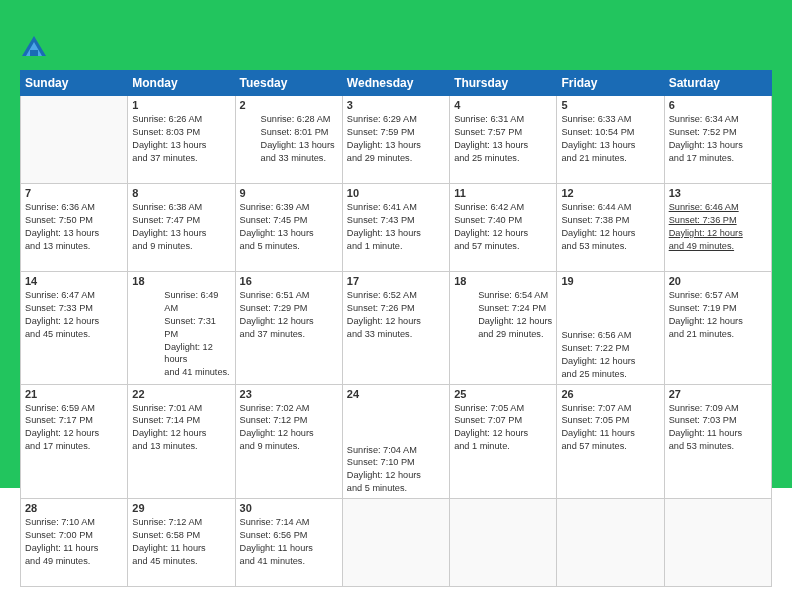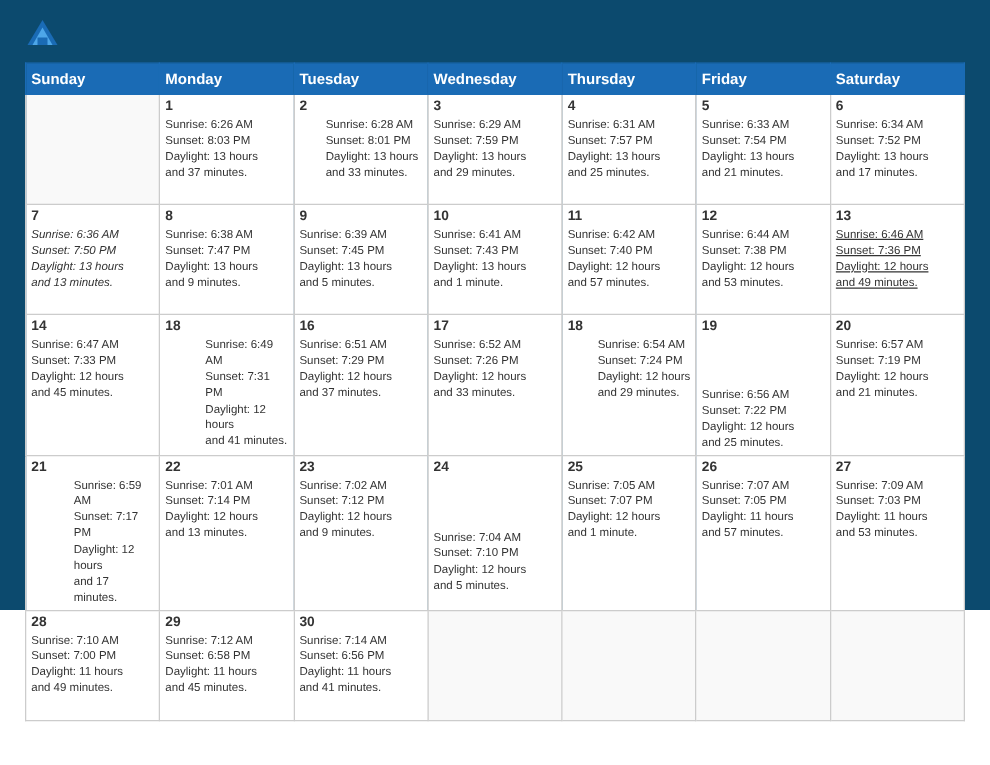--- a/index.html
+++ b/index.html
@@ -6,22 +6,22 @@
     body {
       font-family: Arial, sans-serif;
       background: #fff;
       width: 792px;
       height: 612px;
       overflow: hidden;
     }
     .page {
       width: 792px;
       height: 488px;
-      padding: 14px 20px 12px 20px;
-      background: #0c4a6e;
+      padding: 34px 20px 12px 20px;
+      background: #22c55e;
     }
     .header {
       display: flex;
       justify-content: space-between;
       align-items: flex-start;
       margin-bottom: 8px;
     }
     .logo {
       display: flex;
       align-items: center;
@@ -152,36 +152,36 @@
           <td>
             <span class="day-num">4</span>
             <div class="day-info" style="white-space: pre-line;">Sunrise: 6:31 AM
 Sunset: 7:57 PM
 Daylight: 13 hours
 and 25 minutes.</div>
           </td>
           <td>
             <span class="day-num">5</span>
             <div class="day-info" style="white-space: pre-line;">Sunrise: 6:33 AM
-Sunset: 7:54 PM
+Sunset: 10:54 PM
 Daylight: 13 hours
 and 21 minutes.</div>
           </td>
           <td>
             <span class="day-num">6</span>
             <div class="day-info" style="white-space: pre-line;">Sunrise: 6:34 AM
 Sunset: 7:52 PM
 Daylight: 13 hours
 and 17 minutes.</div>
           </td>
         </tr>
         <tr>
           <td>
             <span class="day-num">7</span>
-            <div class="day-info" style="white-space: pre-line; font-style: italic;">Sunrise: 6:36 AM
+            <div class="day-info" style="white-space: pre-line;">Sunrise: 6:36 AM
 Sunset: 7:50 PM
 Daylight: 13 hours
 and 13 minutes.</div>
           </td>
           <td>
             <span class="day-num">8</span>
             <div class="day-info" style="white-space: pre-line;">Sunrise: 6:38 AM
 Sunset: 7:47 PM
 Daylight: 13 hours
 and 9 minutes.</div>
@@ -269,21 +269,21 @@
             <span class="day-num">20</span>
             <div class="day-info" style="white-space: pre-line;">Sunrise: 6:57 AM
 Sunset: 7:19 PM
 Daylight: 12 hours
 and 21 minutes.</div>
           </td>
         </tr>
         <tr>
           <td>
             <span class="day-num">21</span>
-            <div class="day-info" style="white-space: pre-line; margin-left: 34px;">Sunrise: 6:59 AM
+            <div class="day-info" style="white-space: pre-line;">Sunrise: 6:59 AM
 Sunset: 7:17 PM
 Daylight: 12 hours
 and 17 minutes.</div>
           </td>
           <td>
             <span class="day-num">22</span>
             <div class="day-info" style="white-space: pre-line;">Sunrise: 7:01 AM
 Sunset: 7:14 PM
 Daylight: 12 hours
 and 13 minutes.</div>

